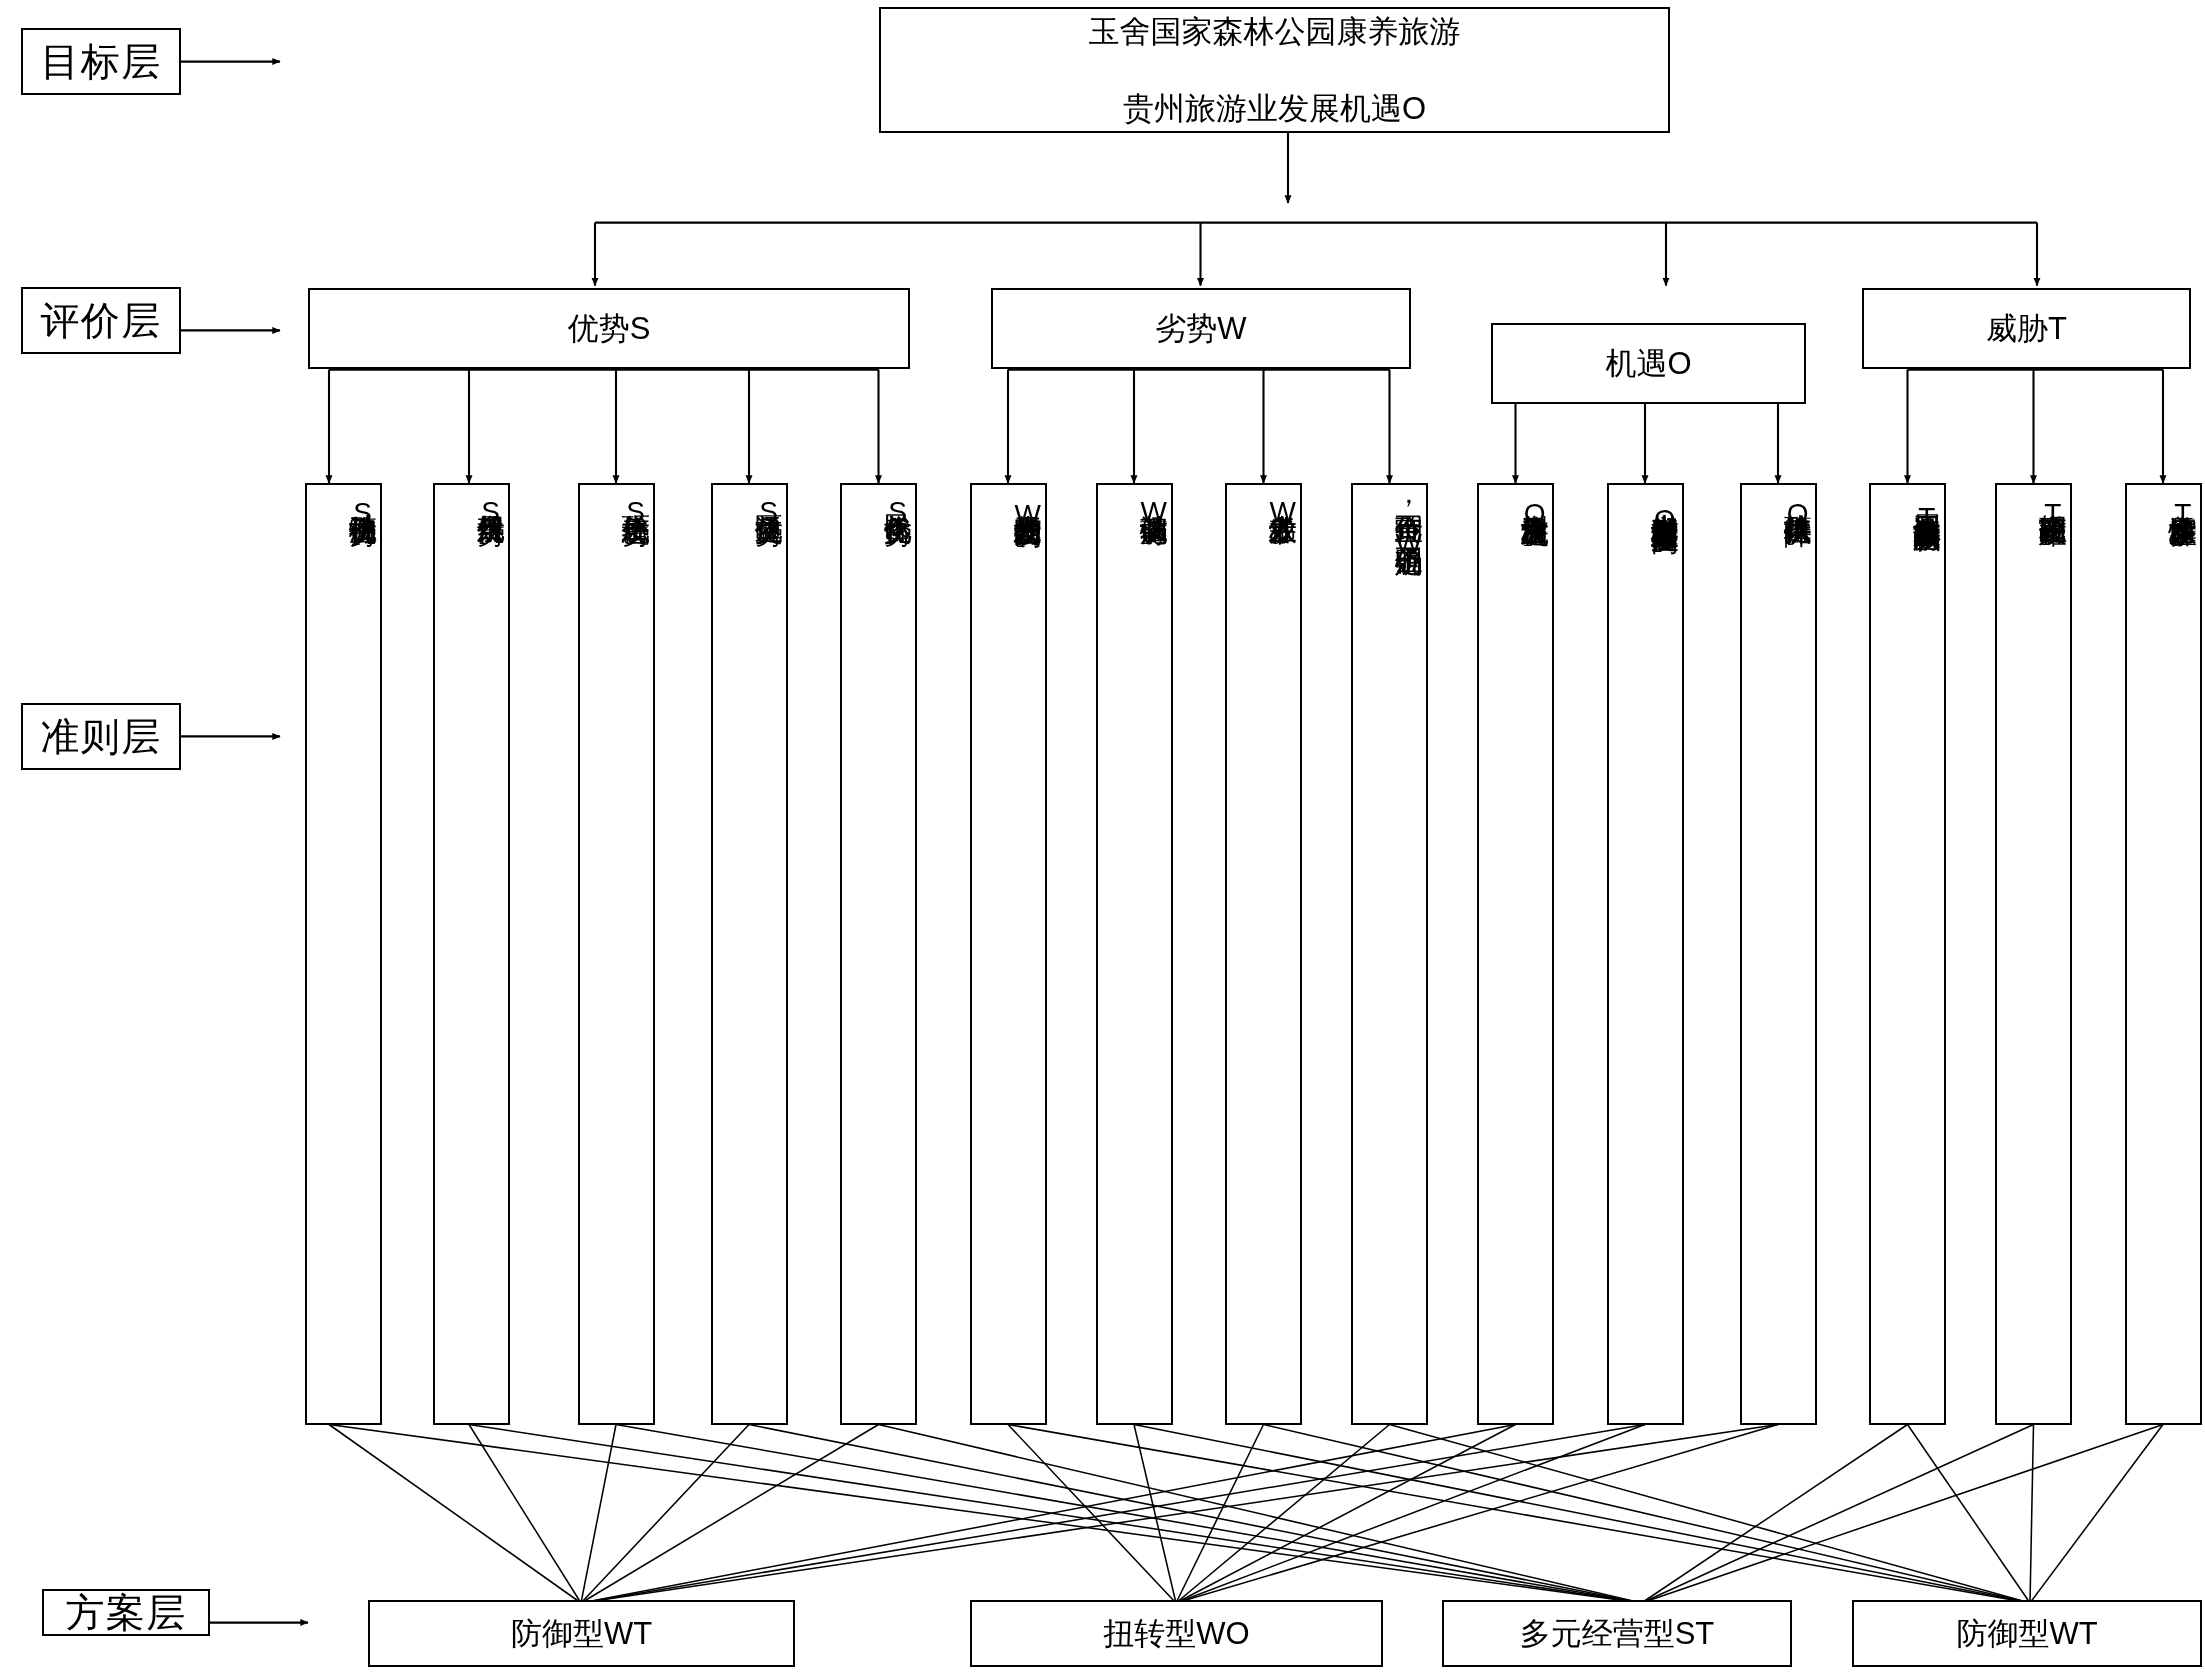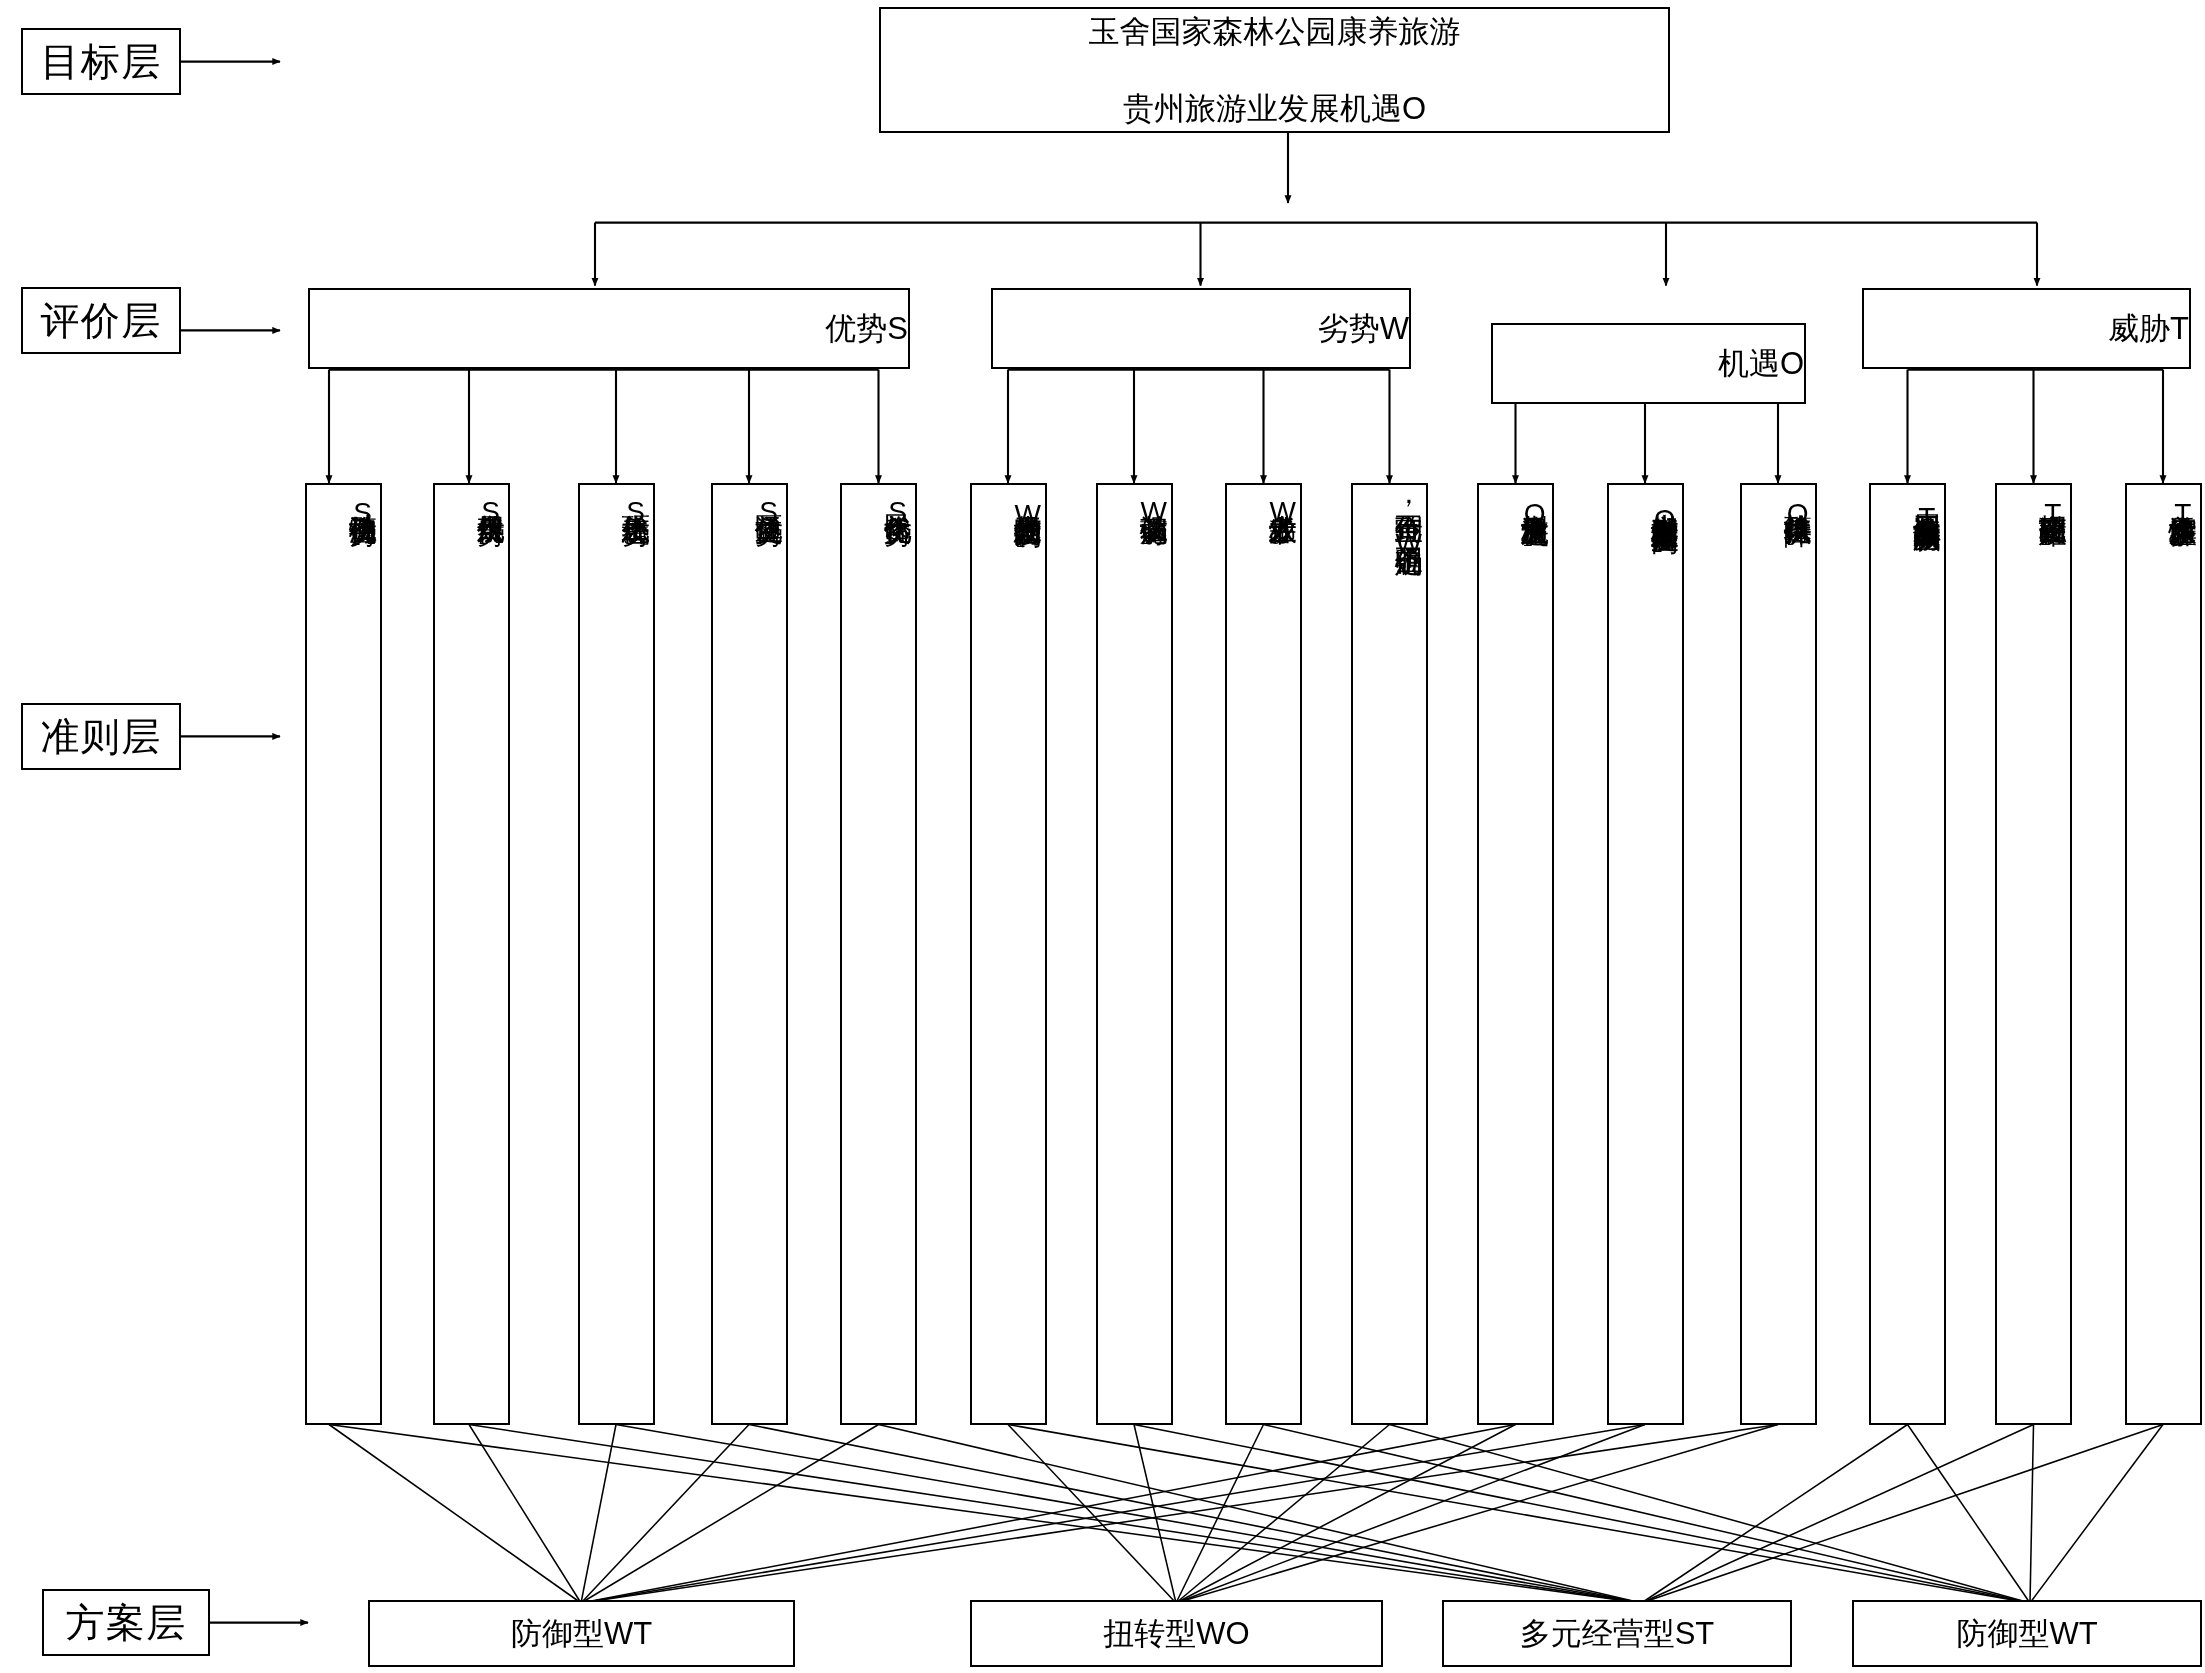--- a/index.html
+++ b/index.html
@@ -32,21 +32,20 @@
     font-size: 39px;
     letter-spacing: 1.4px;
   }
   .goal-box {
     font-size: 31px;
     line-height: 1.35;
     flex-direction: column;
   }
   .eval-box {
     font-size: 31px;
-    justify-content: flex-end;
   }
   .plan-box {
     font-size: 31px;
   }
   .crit-box {
     writing-mode: vertical-rl;
     text-orientation: upright;
     align-items: flex-start;
     justify-content: flex-start;
     font-size: 28px;
@@ -162,21 +161,21 @@
 
   <div class="box layer-label" style="left:21px; top:28px; width:160px; height:67px;">
     <span>目标层</span>
   </div>
   <div class="box layer-label" style="left:21px; top:287px; width:160px; height:67px;">
     <span>评价层</span>
   </div>
   <div class="box layer-label" style="left:21px; top:703px; width:160px; height:67px;">
     <span>准则层</span>
   </div>
-  <div class="box layer-label" style="left:42px; top:1589px; width:168px; height:67px;">
+  <div class="box layer-label" style="left:42px; top:1589px; width:168px; height:47px;">
     <span>方案层</span>
   </div>
 
   <div class="box goal-box" style="left:879px; top:7px; width:791px; height:126px;gap:35px;">
     <span>玉舍国家森林公园康养旅游</span>
     <span>贵州旅游业发展机遇O</span>
   </div>
 
   <div class="box eval-box" style="left:308px; top:288px; width:602px; height:81px;">
     <span>优势S</span>

